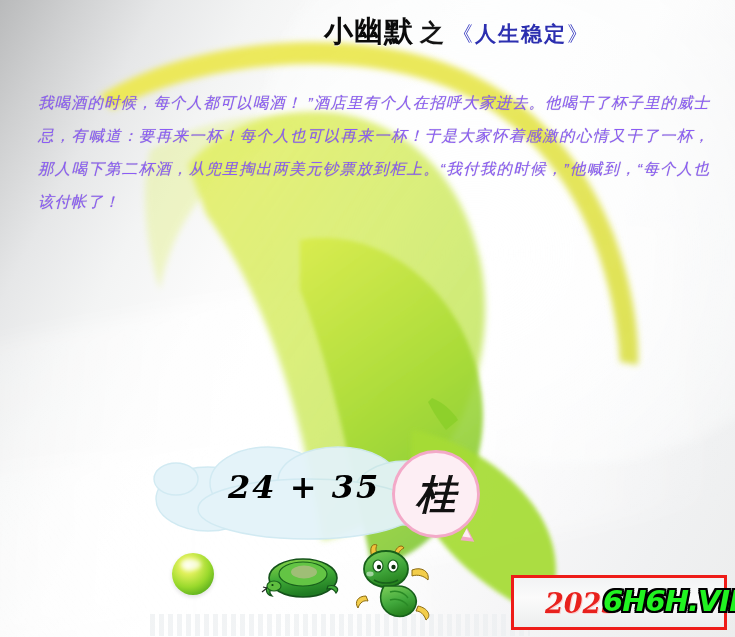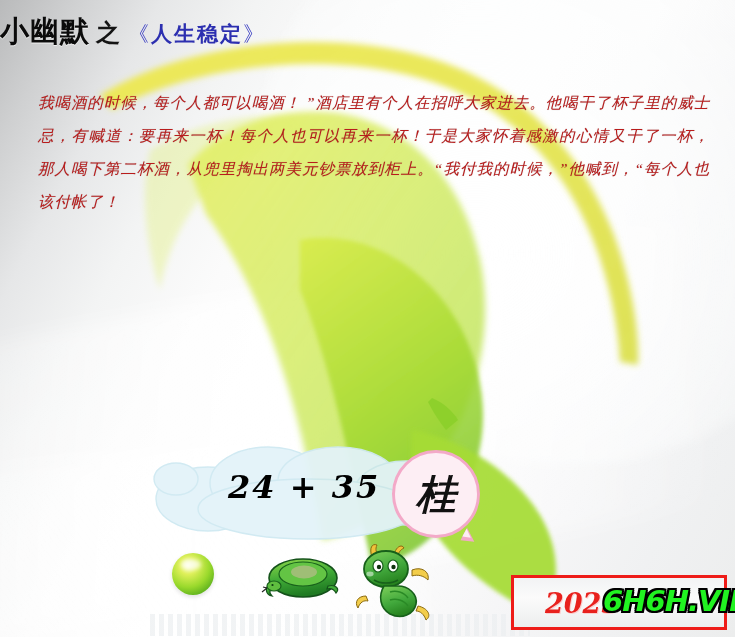--- a/index.html
+++ b/index.html
@@ -86,21 +86,21 @@
     pointer-events: none;
   }
   .cloud svg { display:block; }
 
   
   .title-row {
     position: absolute;
     left: 0;
     top: 12px;
     width: 590px;
-    text-align: left;
+    text-align: right;
     white-space: nowrap;
   }
   .title-main {
     font-family: "DejaVu Sans", "Liberation Sans", sans-serif;
     font-size: 29px;
     font-weight: bold;
     color: #0b0b0b;
     letter-spacing: 1px;
     text-shadow: 0 1px 0 rgba(255,255,255,.7);
   }
@@ -120,24 +120,24 @@
     letter-spacing: 2px;
   }
   .title-sub .bracket { color:#3a3ec2; font-weight: normal; }
 
   
   .story {
     position: absolute;
     left: 38px;
     top: 86px;
     width: 672px;
-    font-family: Liberation Serif, serif;
+    font-family: Liberation Sans, sans-serif;
     font-size: 15.5px;
     line-height: 33px;
-    color: #b91c1c;
+    color: #8b5cf6;
     letter-spacing: .9px;
     text-align: justify;
     font-style: italic;
     text-shadow: 0 0 1px rgba(0,0,0,.25);
   }
 
   
   .forecast {
     position: absolute;
     left: 113px;

